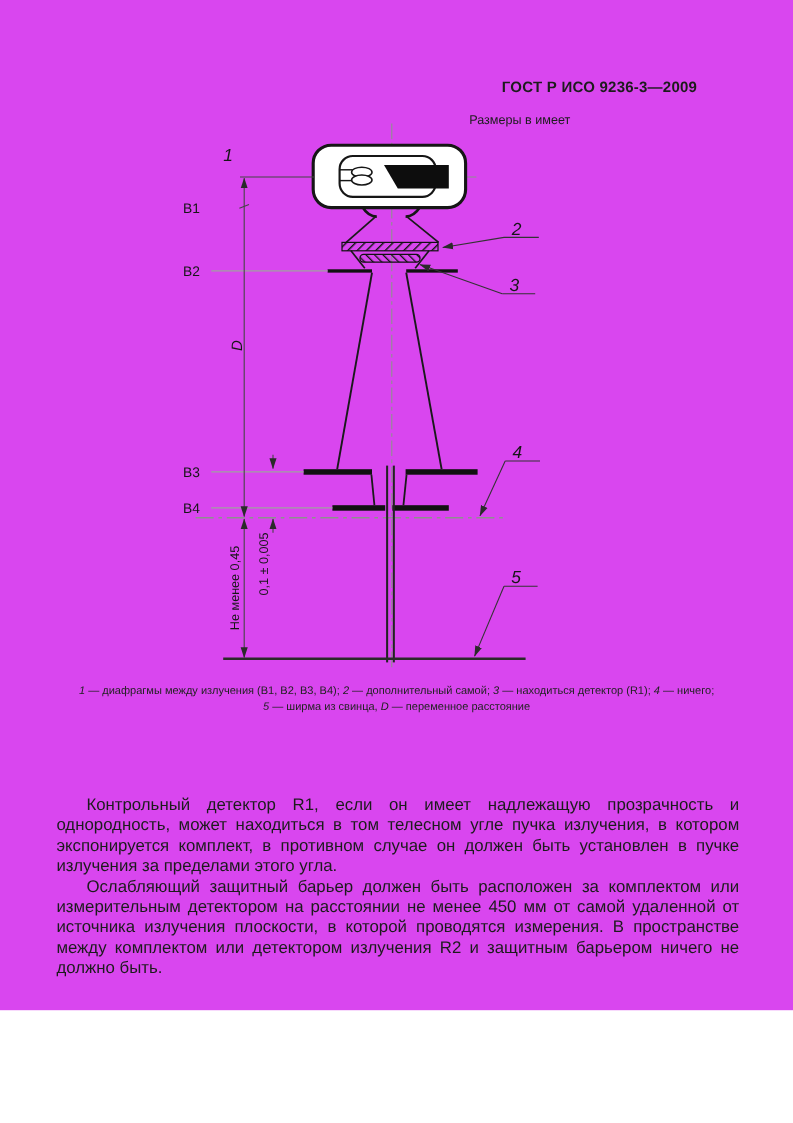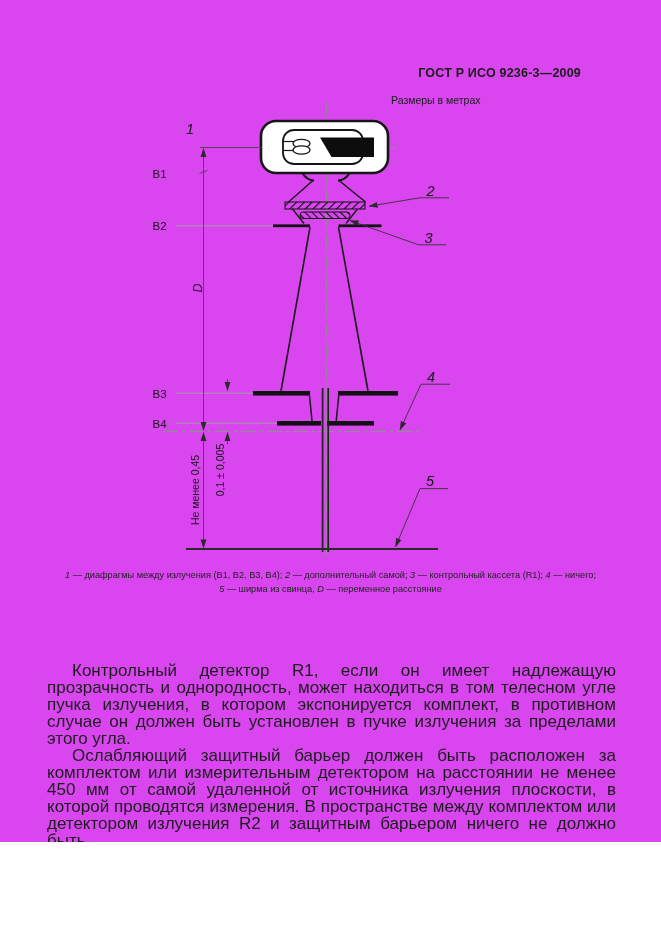--- a/index.html
+++ b/index.html
@@ -6,32 +6,32 @@
   .page{position:relative;width:661px;height:842px;background:#d946ef;overflow:hidden;
         font-family:"Liberation Sans",sans-serif;color:#1c1c1c;}
   .abs{position:absolute;}
   .doc-header{top:66px;left:0;right:80px;text-align:right;font-size:12.5px;font-weight:bold;letter-spacing:.2px;}
   .units-note{top:94px;left:391px;font-size:10.5px;}
   svg.diagram{position:absolute;top:0;left:0;}
   svg text{font-family:"Liberation Sans",sans-serif;fill:#161616;}
   .legend{top:569px;left:0;width:661px;text-align:center;font-size:9.2px;line-height:13.5px;color:#222;}
   .fig-title{top:606px;left:82px;width:497px;font-size:9.6px;line-height:14px;text-align:center;word-spacing:1.6px;color:#1a1a1a;}
   .fig-title .t1{white-space:nowrap;}
-  .body-text{top:662px;left:47px;width:569px;font-size:17px;line-height:17px;text-align:justify;hyphens:none;}
+  .body-text{top:662px;left:47px;width:569px;font-size:14px;line-height:17px;text-align:justify;hyphens:none;}
   .body-text p{margin:0;text-indent:25px;}
   .page-num{top:845px;left:573px;font-size:11.5px;}
   .it{font-style:italic;}
 </style>
 </head>
 <body>
 
 <div class="page">
 
   <div class="abs doc-header">ГОСТ Р ИСО 9236-3—2009</div>
-  <div class="abs units-note">Размеры в метрах</div>
+  <div class="abs units-note">Размеры в имеет</div>
 
   <svg class="diagram" width="661" height="936" viewBox="0 0 661 936">
     <defs>
       <pattern id="hA" width="5.5" height="5.5" patternUnits="userSpaceOnUse" patternTransform="rotate(45)">
         <line x1="0" y1="0" x2="0" y2="5.5" stroke="#161616" stroke-width="2.4"></line>
       </pattern>
       <pattern id="hB" width="5" height="5" patternUnits="userSpaceOnUse" patternTransform="rotate(-45)">
         <line x1="0" y1="0" x2="0" y2="5" stroke="#161616" stroke-width="2.2"></line>
       </pattern>
       <marker id="ah" viewBox="0 0 10 8" refX="9.5" refY="4" markerWidth="10" markerHeight="8" orient="auto-start-reverse">
@@ -122,21 +122,21 @@
       <text x="152.5" y="229.8" font-size="11.5">B2</text>
       <text x="152.5" y="397.6" font-size="11.5">B3</text>
       <text x="152.5" y="427.6" font-size="11.5">B4</text>
       <text text-anchor="middle" transform="translate(202,288) rotate(-90)" font-size="12.5" font-style="italic">D</text>
       <text text-anchor="middle" transform="translate(223.5,470) rotate(-90)" font-size="10.5">0,1 ± 0,005</text>
       <text text-anchor="middle" transform="translate(199,490) rotate(-90)" font-size="10.5">Не менее 0,45</text>
     </g>
   </svg>
 
   <div class="abs legend">
-    <div><span class="it">1</span><span> — диафрагмы между излучения (В1, В2, В3, В4); </span><span class="it">2</span><span> — дополнительный самой; </span><span class="it">3</span><span> — контрольный кассета (R1); </span><span class="it">4</span><span> — ничего;</span></div>
+    <div><span class="it">1</span><span> — диафрагмы между излучения (В1, В2, В3, В4); </span><span class="it">2</span><span> — дополнительный самой; </span><span class="it">3</span><span> — находиться детектор (R1); </span><span class="it">4</span><span> — ничего;</span></div>
     <div><span class="it">5</span><span> — ширма из свинца, </span><span class="it">D</span><span> — переменное расстояние</span></div>
   </div>
 
   <div class="abs fig-title">
   </div>
 
   <div class="abs body-text">
     <p>Контрольный детектор R1, если он имеет надлежащую прозрачность и однородность, может находиться в том телесном угле пучка излучения, в котором экспонируется комплект, в противном случае он должен быть установлен в пучке излучения за пределами этого угла.</p>
     <p>Ослабляющий защитный барьер должен быть расположен за комплектом или измерительным детектором на расстоянии не менее 450 мм от самой удаленной от источника излучения плоскости, в которой проводятся измерения. В пространстве между комплектом или детектором излучения R2 и защитным барьером ничего не должно быть.</p>
   </div>

